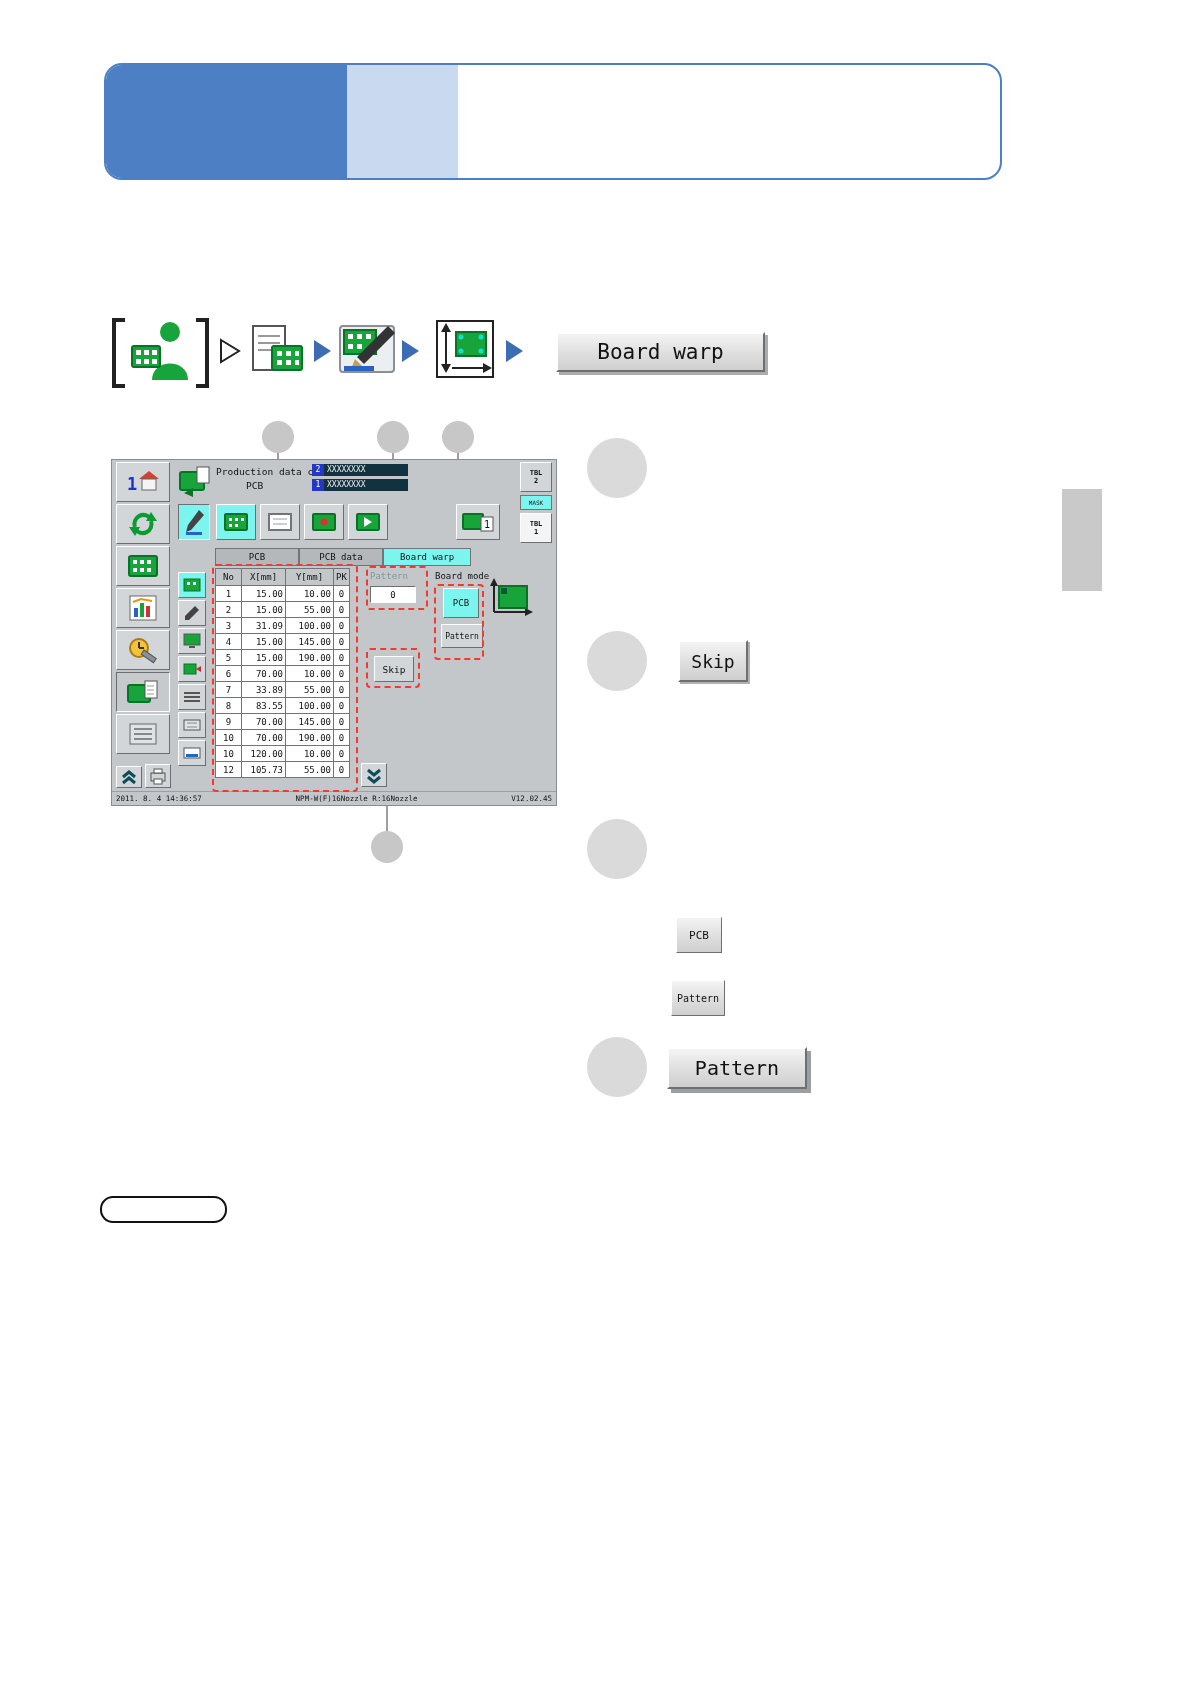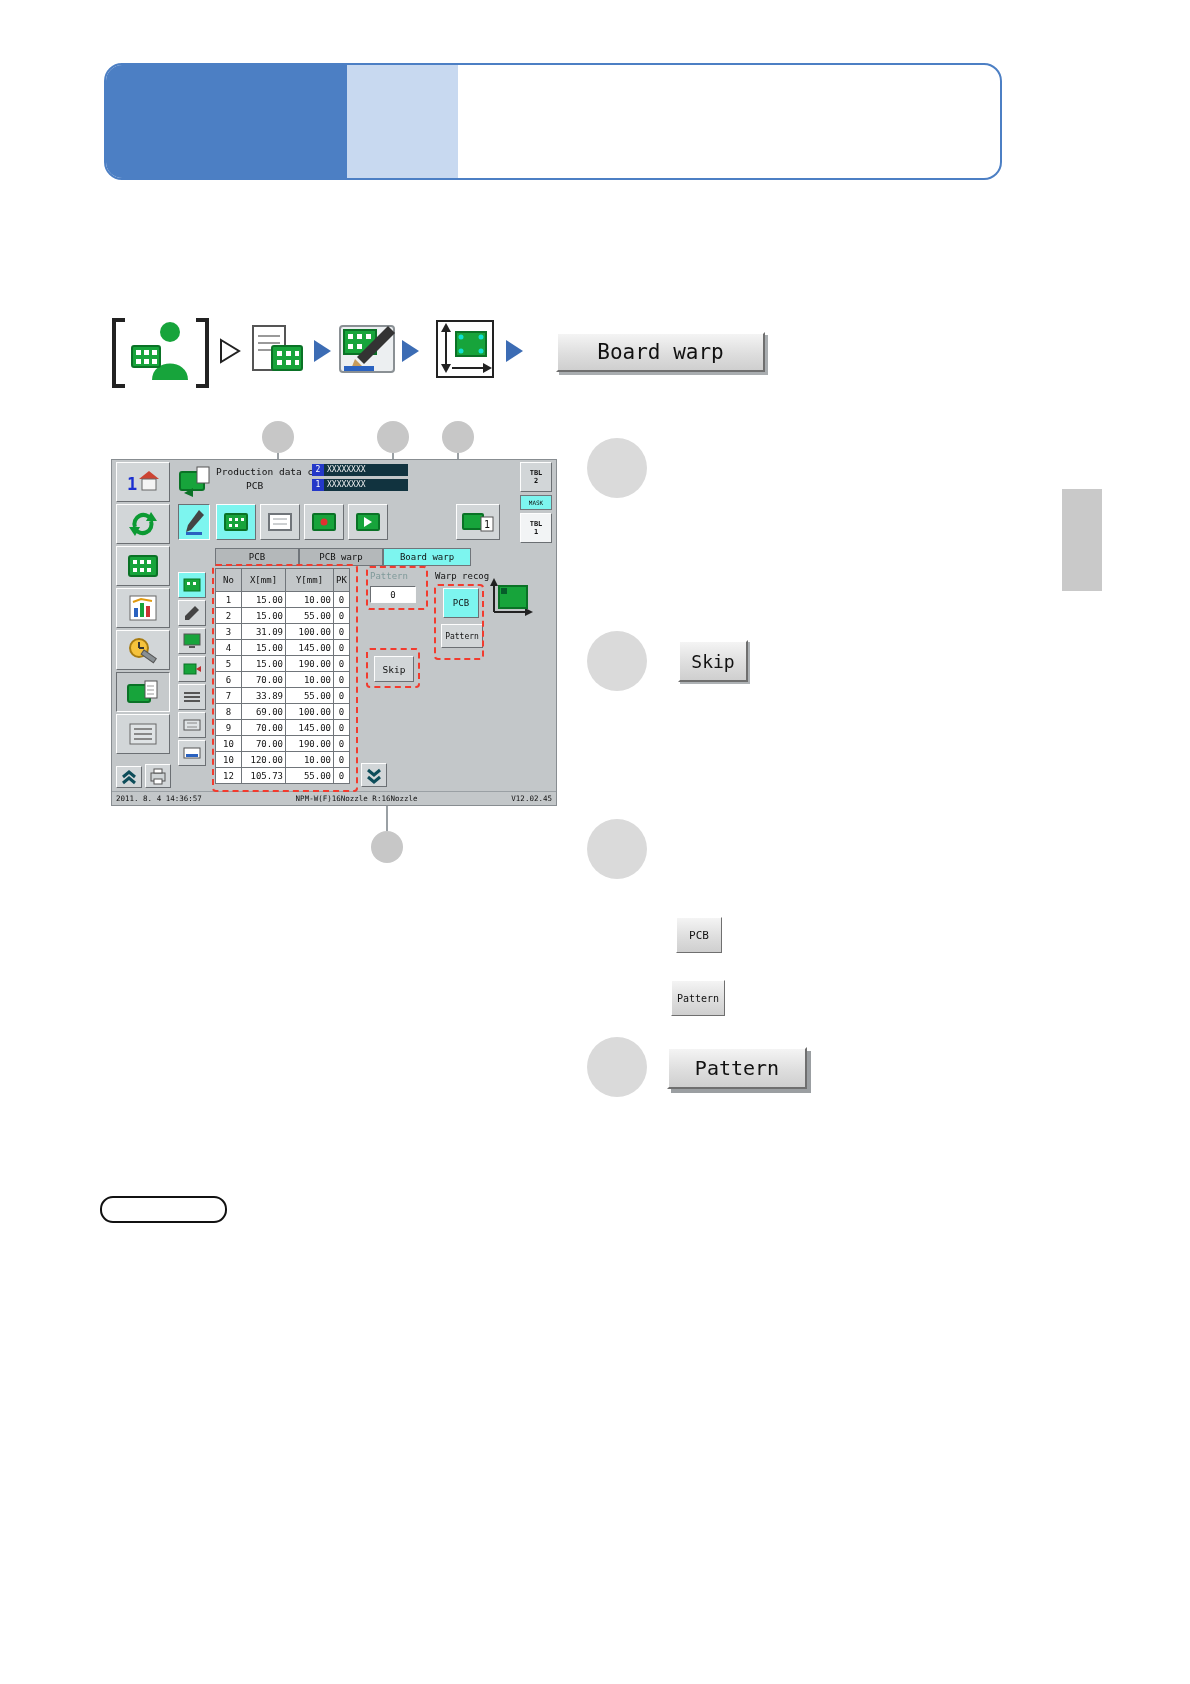--- a/index.html
+++ b/index.html
@@ -44,21 +44,21 @@
          font-size:9px; background:#b4b8ba; }
   .numchip { display:inline-block; width:12px; height:12px; background:#2438c8; color:#fff; font-size:8px;
              line-height:12px; text-align:center; vertical-align:top; font-family:"DejaVu Sans Mono",monospace; }
   .valbox { display:inline-block; width:84px; height:12px; background:#11333f; color:#f0f0f0; font-size:8px;
             line-height:12px; padding-left:3px; vertical-align:top; }
   .tblbtn { left:408px; width:32px; height:30px; display:flex; flex-direction:column; align-items:center;
             justify-content:center; font-size:7px; font-weight:bold; line-height:8px; }
 
   .warp-table { border-collapse:collapse; }
   .warp-table th, .warp-table td { border:1px solid #70757a; font:9px "DejaVu Sans Mono", monospace; padding:0 2px; }
-  .warp-table th { background:#c3c7c9; height:23px; font-weight:normal;margin-left:20px; }
+  .warp-table th { background:#c3c7c9; height:17px; font-weight:normal;margin-left:20px; }
   .warp-table td { background:#fff; height:16px; text-align:right; }
   .warp-table .c0 { width:26px; text-align:center; }
   .warp-table .c1 { width:44px; }
   .warp-table .c2 { width:48px; }
   .warp-table .c3 { width:15px; text-align:center; }
 
   .inset { border:1px solid; border-color:#6b6f73 #fdfdfd #fdfdfd #6b6f73; background:#fff; }
   .statusbar { left:0; top:331px; width:444px; height:14px; background:#c3c7c9; border-top:1px solid #9aa0a4;
                display:flex; justify-content:space-between; padding:2px 4px 0 4px; font-size:7.5px; }
 
@@ -314,21 +314,21 @@
         <rect x="2" y="4" width="20" height="15" rx="1" fill="#17a43b" stroke="#0a7226" stroke-width="2"></rect>
         <rect x="20" y="7" width="12" height="14" fill="#fff" stroke="#555"></rect>
         <text x="23" y="18" font-size="10" fill="#111" font-family="DejaVu Sans Mono, monospace">1</text>
       </svg>
   </div>
 
   <div class="abs tab" style="left:103px; width:84px;">
     <span>PCB</span>
   </div>
   <div class="abs tab" style="left:187px; width:84px;">
-    <span>PCB warp</span>
+    <span>PCB data</span>
   </div>
   <div class="abs tab cyan" style="left:271px; width:88px;">
     <span>Board warp</span>
   </div>
 
   <div class="abs mini raised cyan" style="top:112px;">
     <svg width="18" height="14">
         <rect x="1" y="1" width="16" height="12" fill="#17a43b" stroke="#0a7226"></rect>
         <rect x="4" y="4" width="3" height="3" fill="#fff"></rect>
         <rect x="10" y="4" width="3" height="3" fill="#fff"></rect>
@@ -419,21 +419,21 @@
           <td class="c3">0</td>
         </tr>
         <tr>
           <td class="c0">7</td>
           <td class="c1">33.89</td>
           <td class="c2">55.00</td>
           <td class="c3">0</td>
         </tr>
         <tr>
           <td class="c0">8</td>
-          <td class="c1">69.00</td>
+          <td class="c1">83.55</td>
           <td class="c2">100.00</td>
           <td class="c3">0</td>
         </tr>
         <tr>
           <td class="c0">9</td>
           <td class="c1">70.00</td>
           <td class="c2">145.00</td>
           <td class="c3">0</td>
         </tr>
         <tr>
@@ -455,21 +455,21 @@
           <td class="c3">0</td>
         </tr>
       </tbody>
   </table>
 
   <div class="abs mono" style="left:258px; top:111px; font-size:9px; color:#7f9a9a;">Pattern</div>
   <div class="abs inset mono" style="left:258px; top:126px; width:46px; height:17px; font-size:9px; display:flex; align-items:center; justify-content:center;">
     <span>0</span>
   </div>
 
-  <div class="abs mono" style="left:323px; top:111px; font-size:9px;">Warp recog</div>
+  <div class="abs mono" style="left:323px; top:111px; font-size:9px;">Board mode</div>
   <div class="abs raised cyan mono" style="left:331px; top:128px; width:36px; height:30px; font-size:9px; display:flex; align-items:center; justify-content:center;">
     <span>PCB</span>
   </div>
   <div class="abs raised mono" style="left:329px; top:164px; width:42px; height:24px; font-size:8px; display:flex; align-items:center; justify-content:center;">
     <span>Pattern</span>
   </div>
 
   <div class="abs" style="left:374px; top:118px;">
     <svg width="48" height="40" viewBox="0 0 48 40">
       <line x1="8" y1="34" x2="8" y2="5" stroke="#222" stroke-width="2"></line>

